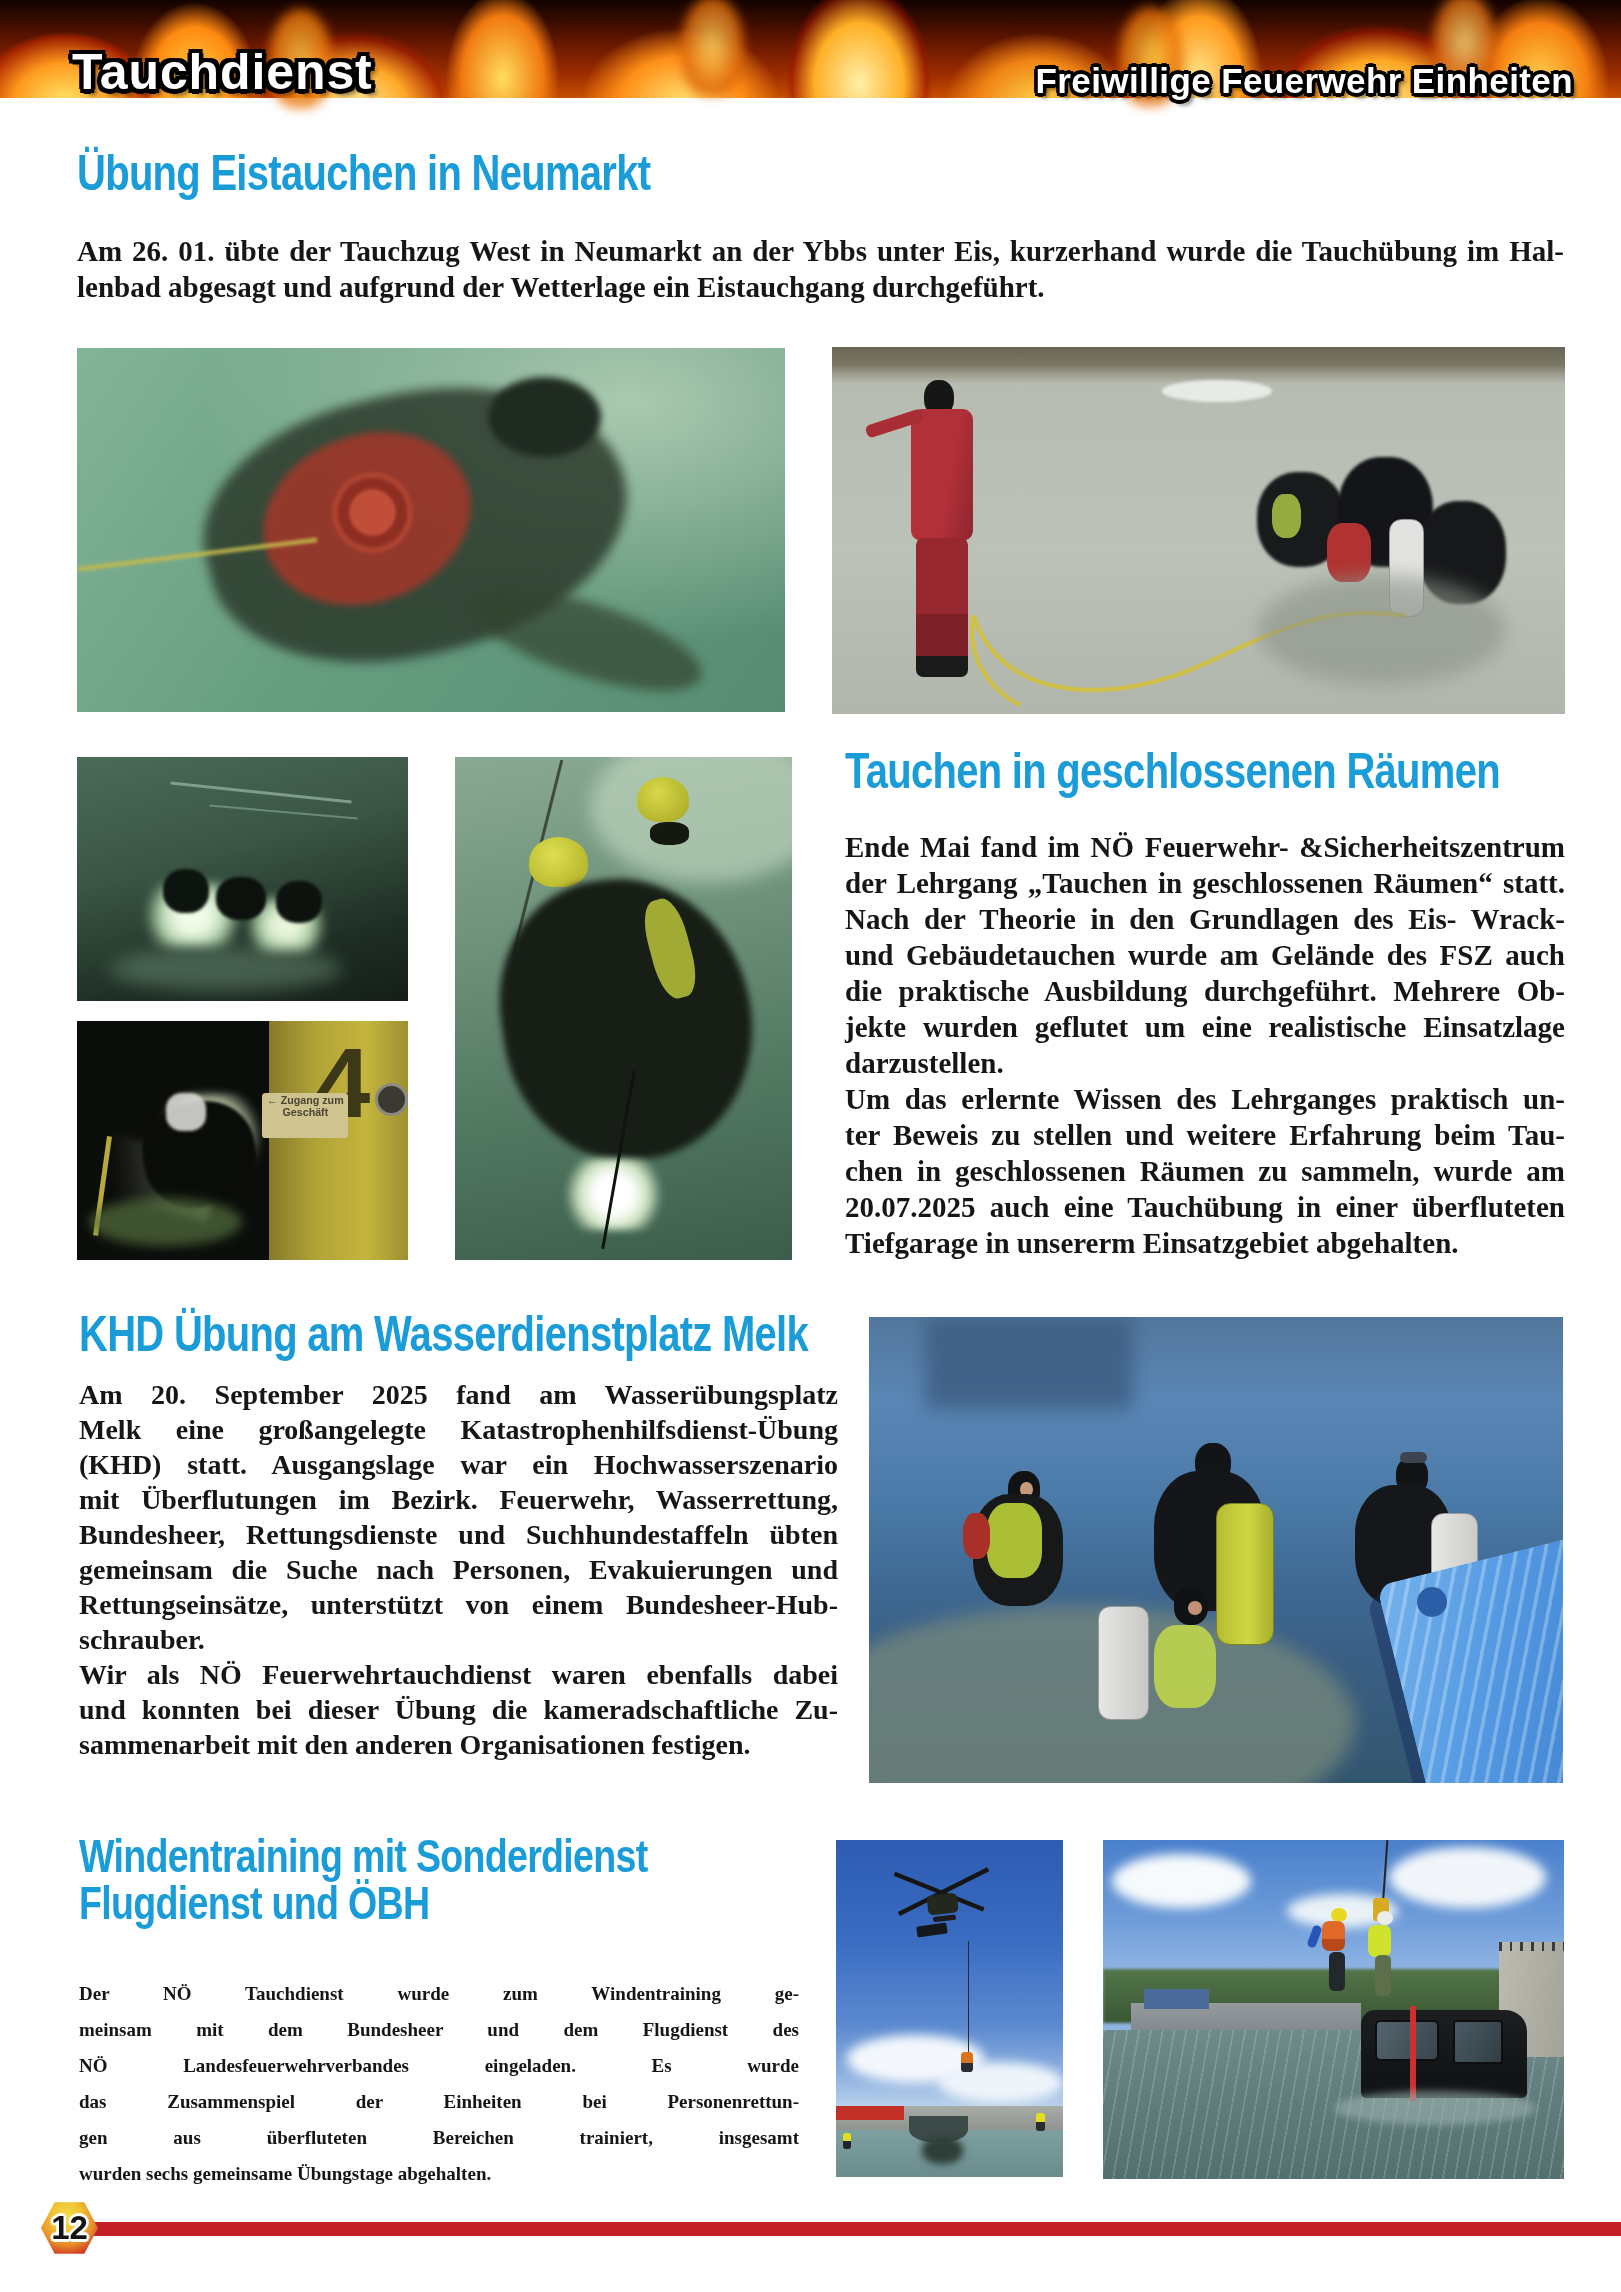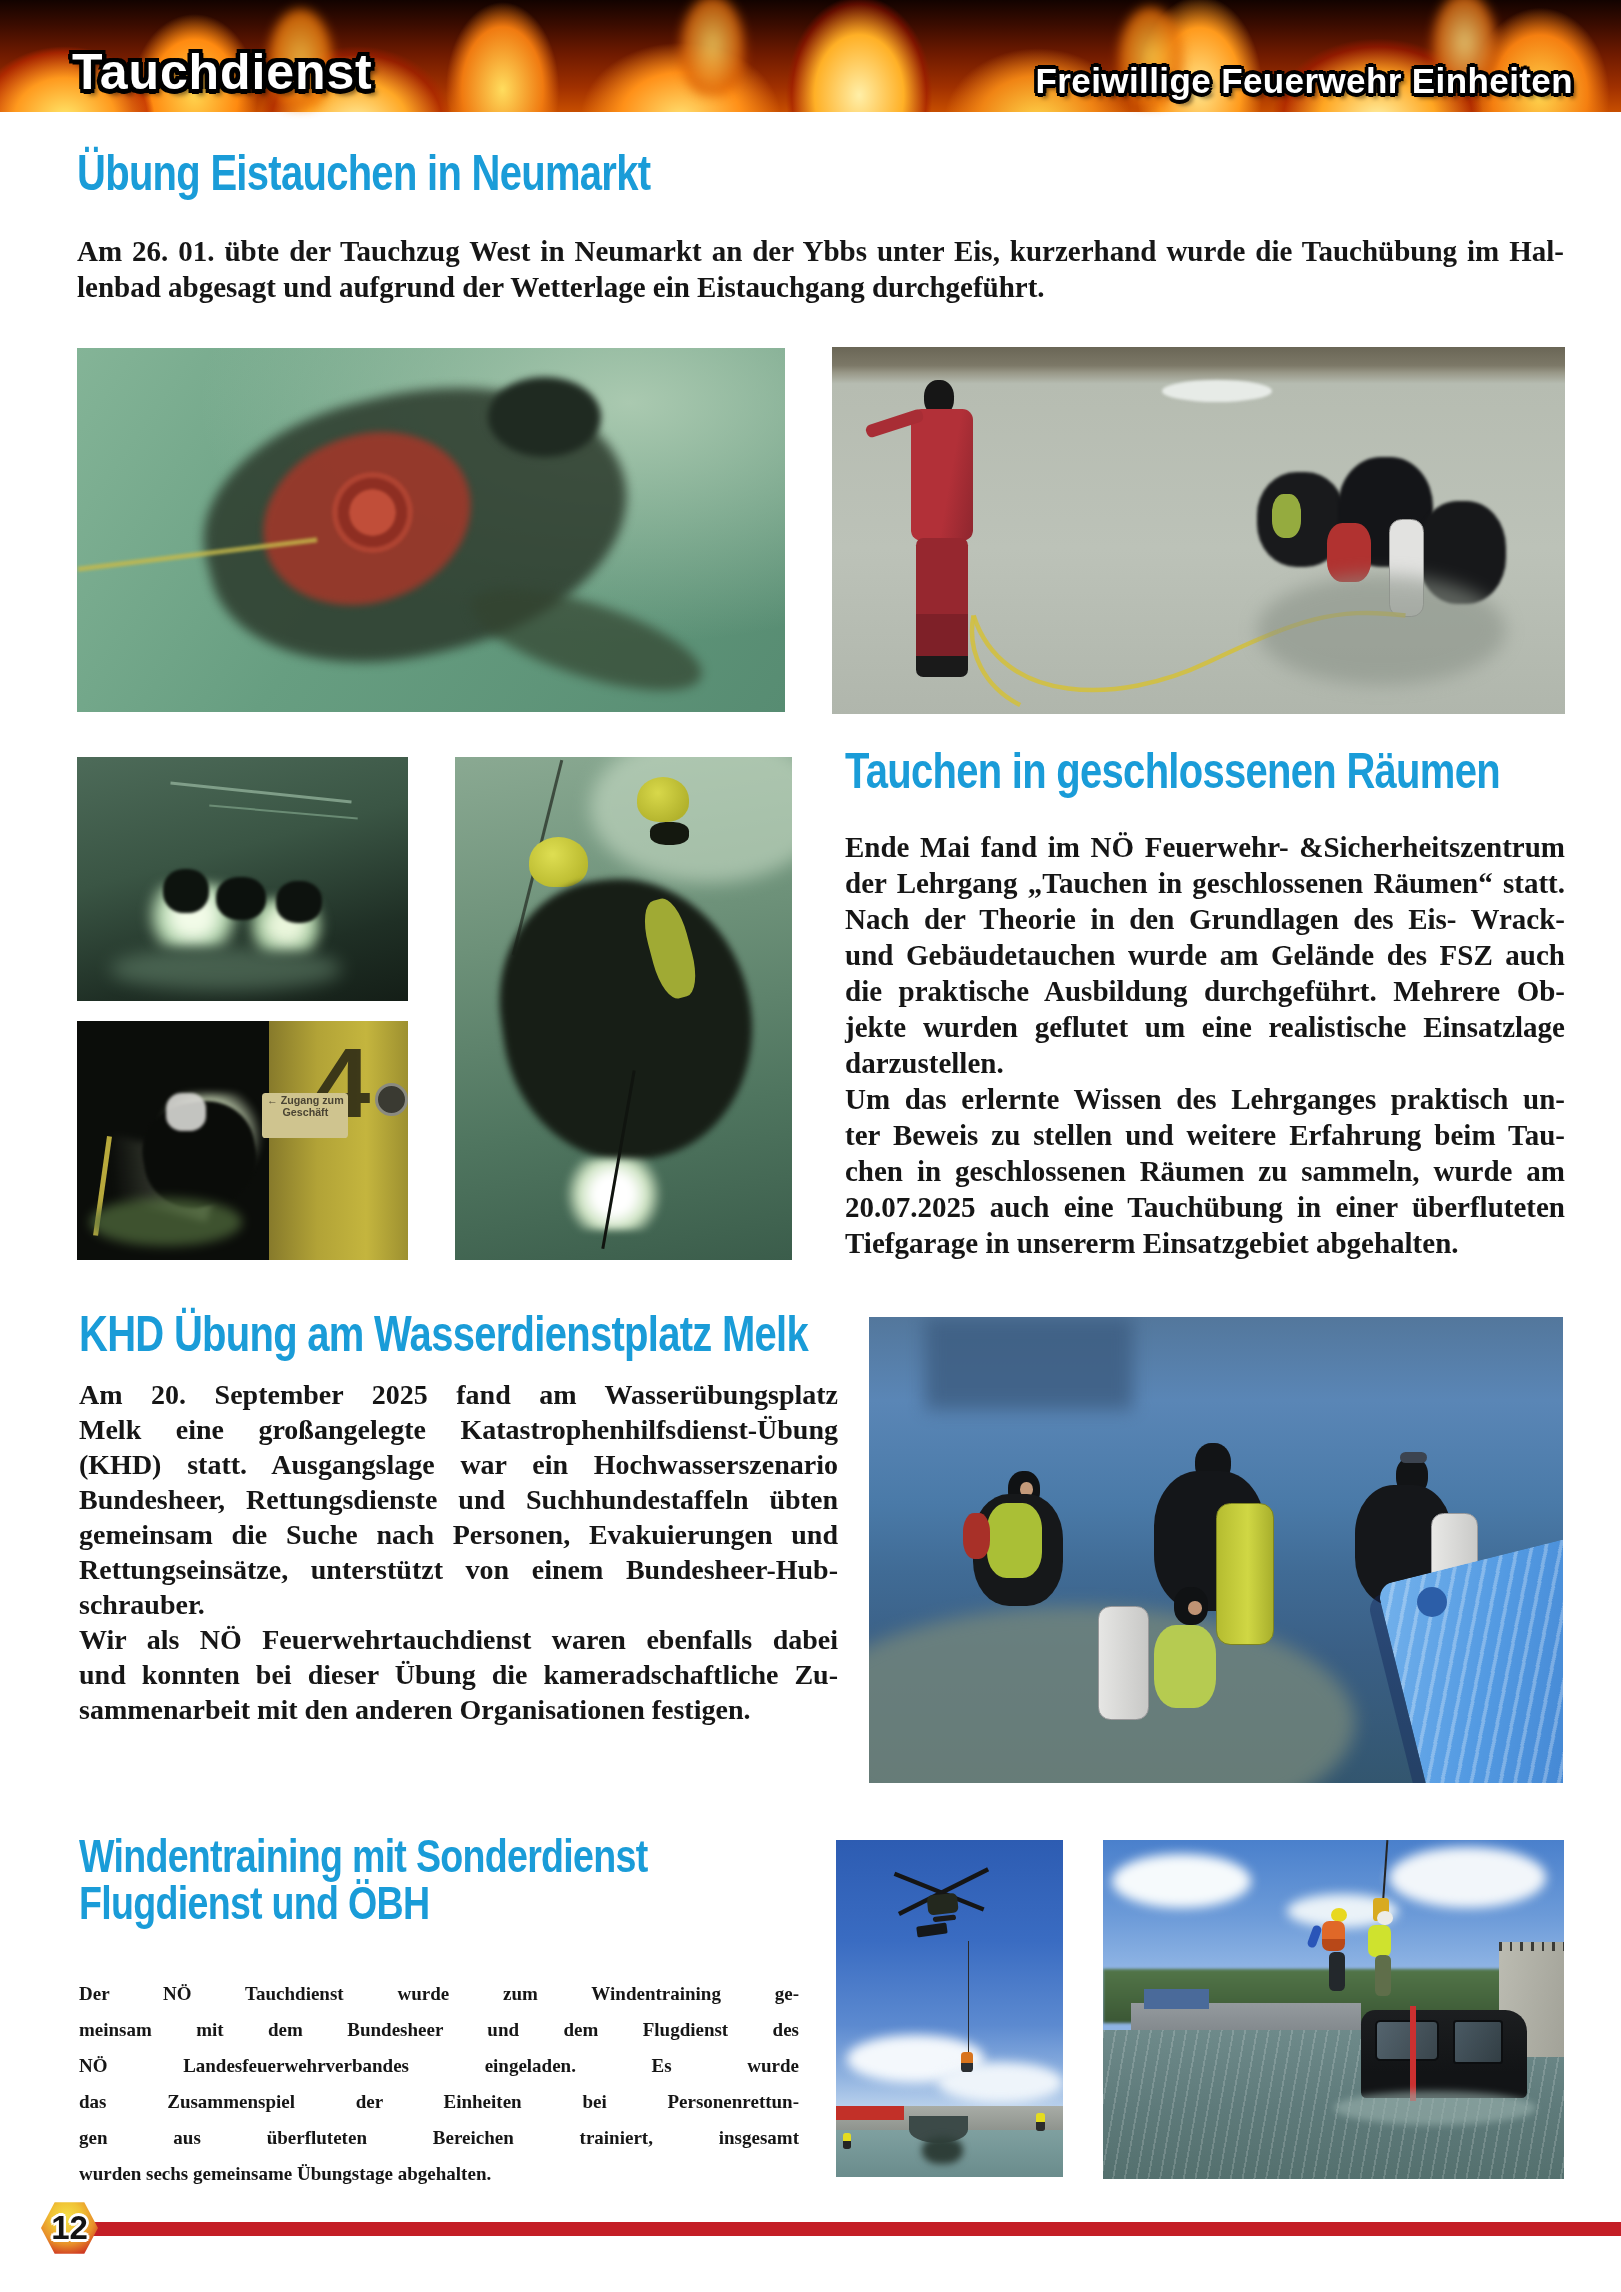--- a/index.html
+++ b/index.html
@@ -1,19 +1,19 @@
 <!DOCTYPE html>
 <html lang="de" style="font-size:14.3px"><head>
 <meta charset="utf-8">
 <style>
   html,body{margin:0;padding:0;background:#ffffff;}
   .page{position:relative;width:1621px;height:2293px;background:#fff;overflow:hidden;font-family:"Liberation Sans",sans-serif;}
   .abs{position:absolute;}
   
-  .banner{left:0;top:0;width:1621px;height:112px;
+  .banner{left:0;top:0;width:1621px;height:98px;
     background:
       radial-gradient(ellipse 125px 99px at 4% 105%, #ffe76a 0%, #ff9a1e 40%, rgba(190,40,0,.65) 66%, rgba(0,0,0,0) 72%),
       radial-gradient(ellipse 90px 116px at 12% 85%, #ffd34e 0%, #ff8a10 48%, rgba(0,0,0,0) 70%),
       radial-gradient(ellipse 134px 107px at 22% 110%, #fff0a0 0%, #ffa826 38%, rgba(170,30,0,.55) 64%, rgba(0,0,0,0) 72%),
       radial-gradient(ellipse 81px 125px at 31% 80%, #ffdd5e 0%, #f07a10 50%, rgba(0,0,0,0) 70%),
       radial-gradient(ellipse 143px 107px at 42% 105%, #ffe070 0%, #ff9018 42%, rgba(0,0,0,0) 70%),
       radial-gradient(ellipse 99px 134px at 53% 85%, #ffefa8 0%, #ffb026 45%, rgba(160,20,0,.5) 68%, rgba(0,0,0,0) 74%),
       radial-gradient(ellipse 134px 107px at 64% 110%, #ffd84e 0%, #f08414 44%, rgba(0,0,0,0) 70%),
       radial-gradient(ellipse 90px 134px at 74% 80%, #ffe58a 0%, #ff9a1c 46%, rgba(0,0,0,0) 70%),
       radial-gradient(ellipse 143px 107px at 85% 105%, #ffefa0 0%, #ffa622 40%, rgba(170,25,0,.55) 66%, rgba(0,0,0,0) 74%),
@@ -147,20 +147,21 @@
       <div class="jline">chen in geschlossenen Räumen zu sammeln, wurde am</div>
       <div class="jline">20.07.2025 auch eine Tauchübung in einer überfluteten</div>
       <div class="jline last">Tiefgarage in unsererm Einsatzgebiet abgehalten.</div>
     </div>
 
   <div class="abs h-blue" style="left:79px;top:1308px;">KHD Übung am Wasserdienstplatz Melk</div>
   <div class="abs body-col" style="left:79px;top:1377px;width:759px;font-size:28px;line-height:35px;">
       <div class="jline">Am 20. September 2025 fand am Wasserübungsplatz</div>
       <div class="jline">Melk eine großangelegte Katastrophenhilfsdienst-Übung</div>
       <div class="jline">(KHD) statt. Ausgangslage war ein Hochwasserszenario</div>
+      <div class="jline">mit Überflutungen im Bezirk. Feuerwehr, Wasserrettung,</div>
       <div class="jline">Bundesheer, Rettungsdienste und Suchhundestaffeln übten</div>
       <div class="jline">gemeinsam die Suche nach Personen, Evakuierungen und</div>
       <div class="jline">Rettungseinsätze, unterstützt von einem Bundesheer-Hub-</div>
       <div class="jline last">schrauber.</div>
       <div class="jline">Wir als NÖ Feuerwehrtauchdienst waren ebenfalls dabei</div>
       <div class="jline">und konnten bei dieser Übung die kameradschaftliche Zu-</div>
       <div class="jline last">sammenarbeit mit den anderen Organisationen festigen.</div>
     </div>
 
   <div class="abs photo" style="left:869px;top:1317px;width:694px;height:466px;background:linear-gradient(180deg,#53779c 0%,#5a86b6 18%,#4a7aa8 40%,#406b95 55%,#3a5f85 72%,#33566f 100%);">

